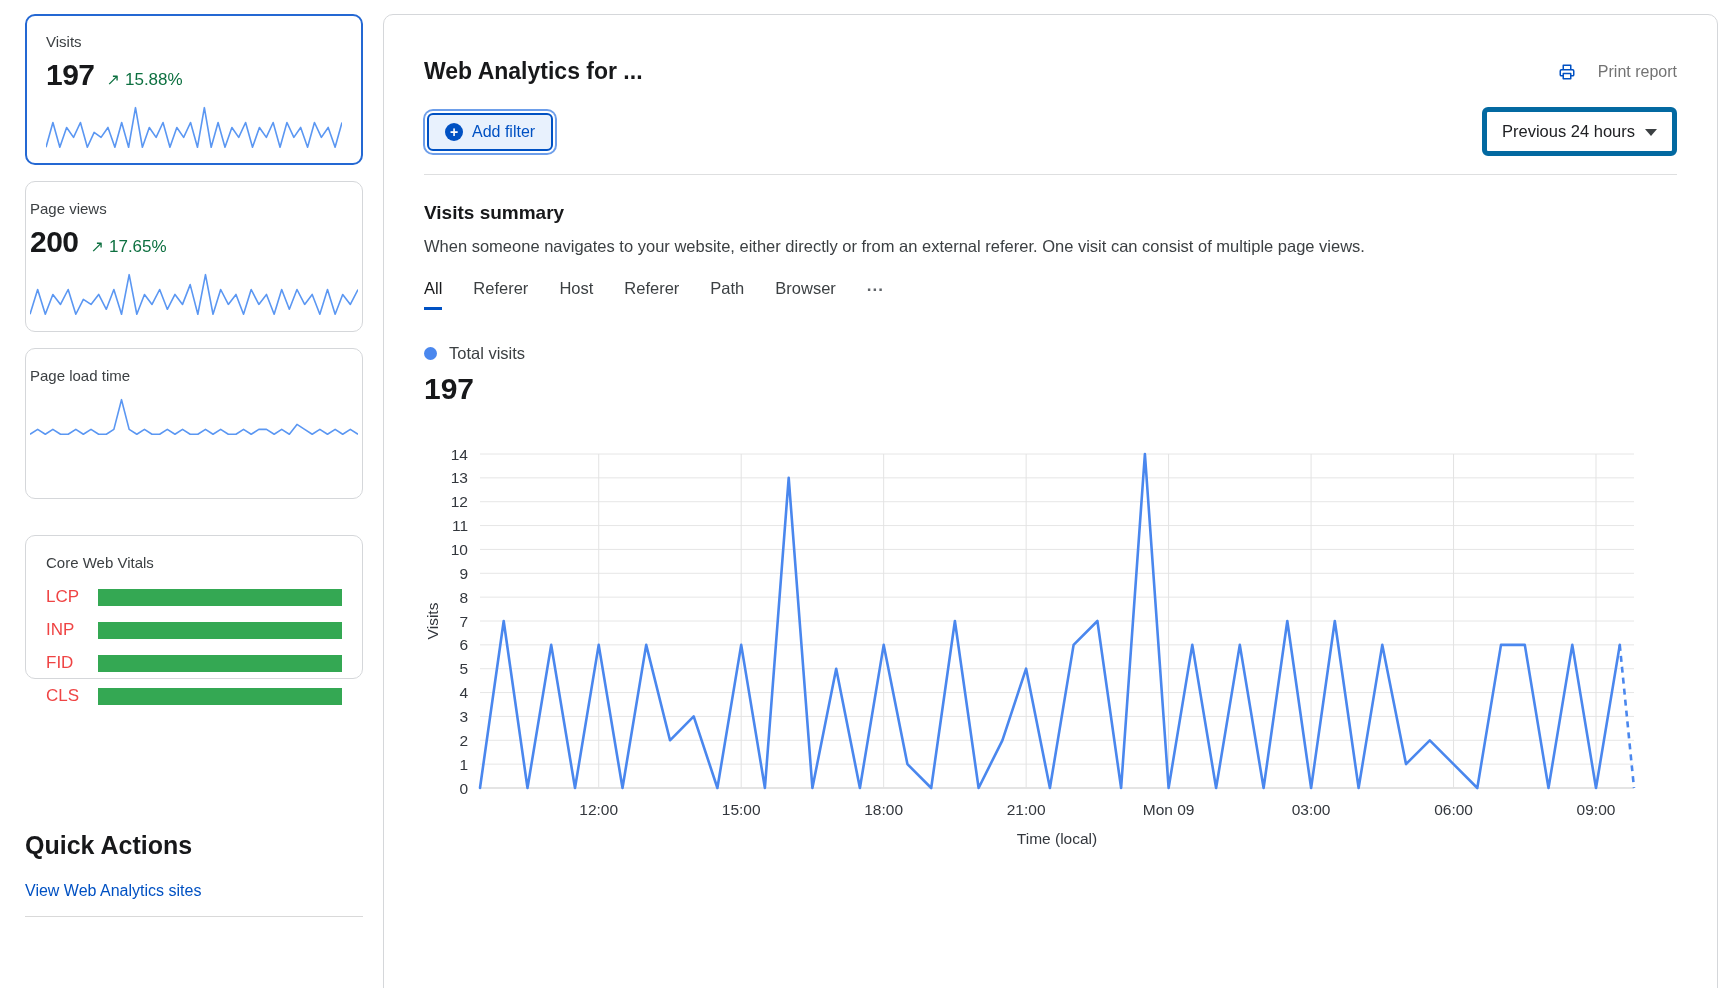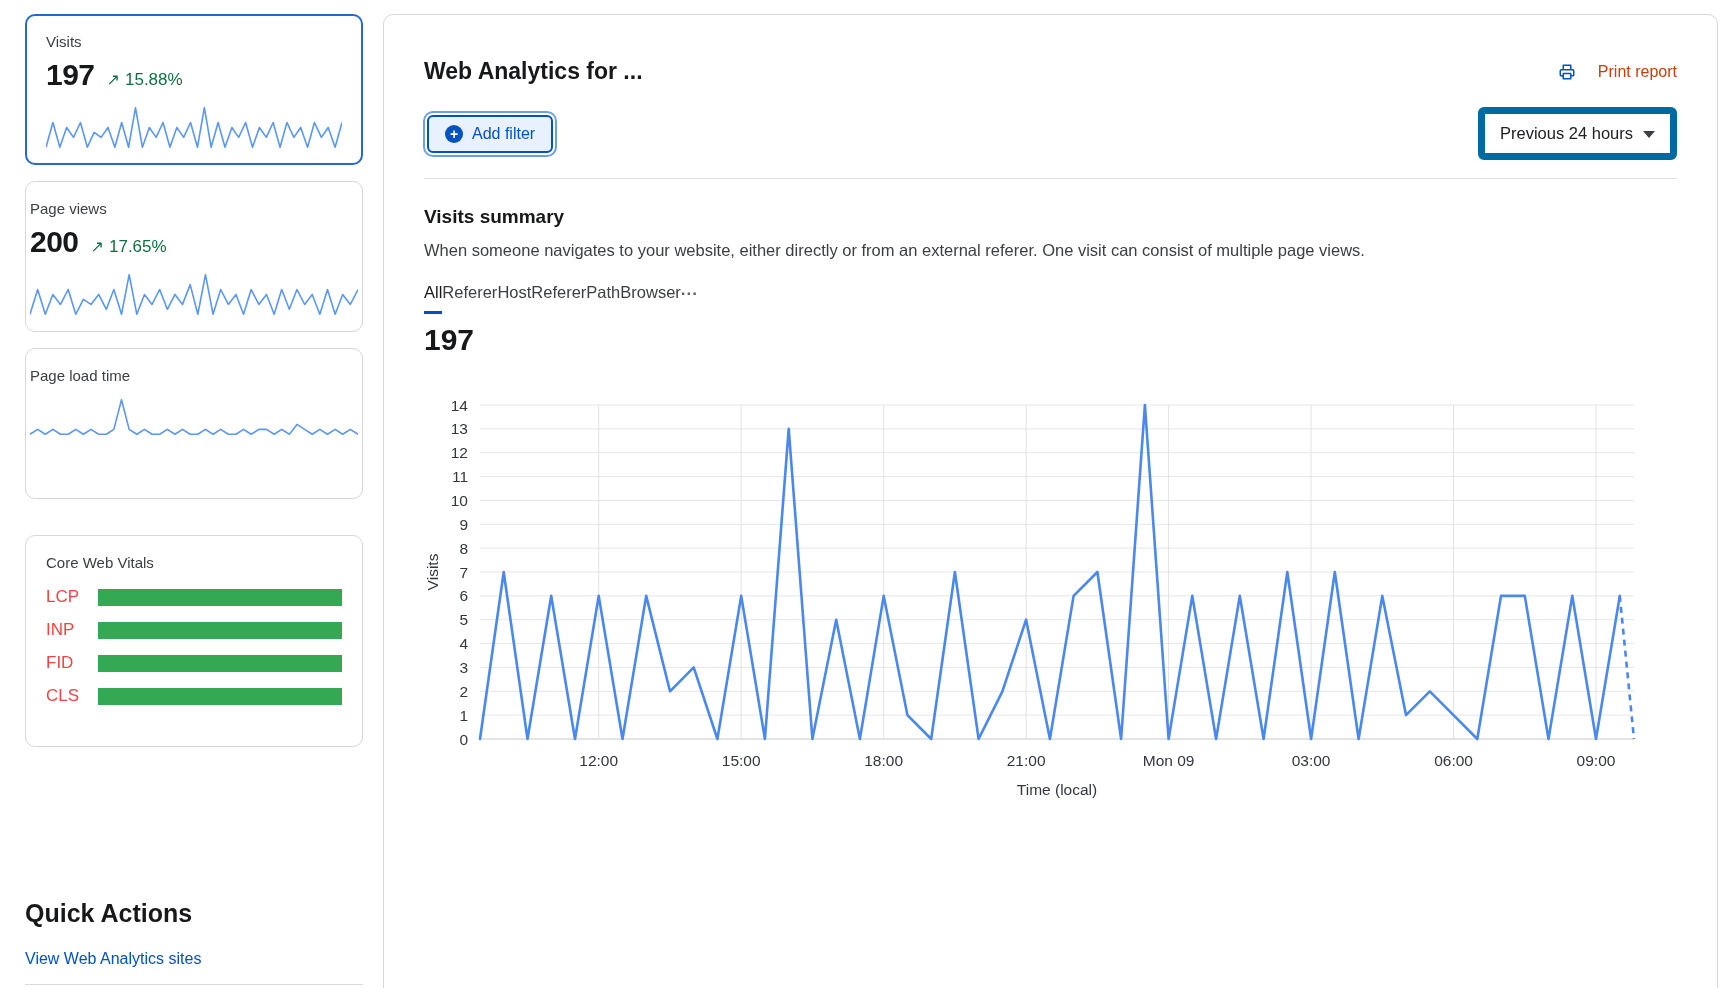--- a/index.html
+++ b/index.html
@@ -13,58 +13,58 @@
     padding:18px 4px 12px; margin-bottom:16px; height:151px; cursor:pointer; }
   .metric-card.selected { border:2px solid #2468d3; padding:17px 19px 11px; }
   .metric-title { font-size:15px; color:#3c4043; margin-bottom:8px; }
   .metric-row { display:flex; align-items:baseline; gap:12px; }
   .metric-value { font-size:30px; font-weight:bold; color:#17181a; letter-spacing:-0.5px; }
   .trend { font-size:17px; color:#0d7040; display:flex; align-items:baseline; gap:5px; }
   .trend .arrow { font-size:16px; }
   .spark { width:100%; height:46px; margin-top:12px; display:block; }
 
   .cwv-card { background:#fff; border:1px solid #d5d7da; border-radius:10px;
-    padding:18px 20px 16px; height:212px; margin-bottom:0;margin-top:36px; }
+    padding:18px 20px 16px; height:144px; margin-bottom:0;margin-top:36px; }
   .cwv-rows { margin-top:16px; }
   .cwv-row { display:flex; align-items:center; margin-bottom:13px; }
   .cwv-label { width:52px; font-size:17px; color:#ef4444; }
   .cwv-bar { height:17px; flex:1; background:#34a853; }
 
   .quick-actions { margin-top:152px; }
   .qa-title { font-size:25px; font-weight:bold; color:#17181a; }
   .qa-link { display:inline-block; margin-top:22px; font-size:16px; color:#0051c3;
     text-underline-offset:4px; cursor:pointer; }
   .qa-divider { border-top:1px solid #d9d9d9; margin-top:16px; }
 
   
   .main-card { flex:1; border:1px solid #d5d7da; border-radius:10px; background:#fff;
     min-height:1020px; }
   .main-header { padding:30px 40px 0; }
   .header-row1 { display:flex; justify-content:space-between; align-items:center;margin-top:13px; }
   .page-title { font-size:23px; font-weight:bold; color:#17181a; }
-  .print-link { display:flex; align-items:center; gap:22px; color:#c2410c; font-size:16px;
+  .print-link { display:flex; align-items:center; gap:22px; color:#737373; font-size:16px;
     cursor:pointer; }
   .header-row2 { display:flex; justify-content:space-between; align-items:center; margin-top:22px; }
   .add-filter-btn { display:flex; align-items:center; gap:9px; background:#e8f1fd;
     border:2px solid #0051c3; border-radius:6px; padding:8px 16px; color:#0051c3;
     font-size:16px; cursor:pointer; box-shadow:0 0 0 2px #fff, 0 0 0 4px #6d9eea; margin-left:3px; }
   .plus-circle { width:18px; height:18px; border-radius:50%; background:#0051c3; color:#fff;
     display:flex; align-items:center; justify-content:center; font-size:14px; font-weight:bold;
     line-height:1; }
   .range-btn { display:flex; align-items:center; gap:10px; background:#fff;
-    border:7px solid #0369a1; border-radius:6px; padding:10px 15px; font-size:16.5px;
+    border:5px solid #0369a1; border-radius:6px; padding:10px 15px; font-size:16.5px;
     color:#202124; cursor:pointer; }
   .caret-down { width:0; height:0; border-left:6px solid transparent;
     border-right:6px solid transparent; border-top:7px solid #3c4043; margin-top:2px; }
   .header-divider { border-bottom:1px solid #dedfe0; margin-top:18px; }
 
   .summary { padding:27px 40px 0; }
   .summary-title { font-size:19px; font-weight:bold; color:#17181a; }
   .summary-desc { font-size:16.5px; color:#3c4043; margin-top:13px; }
-  .tabs { display:flex; margin-top:23px; align-items:baseline; }
+  .tabs { display:flex; gap:31px; margin-top:23px; align-items:baseline; }
   .tab { font-size:16.5px; color:#3c4043; padding-bottom:9px; cursor:pointer; }
   .tab.active { color:#17181a; border-bottom:3px solid #0051c3; }
   .tab-more { font-size:17px; font-weight:bold; color:#5f6368; letter-spacing:1px;
     cursor:pointer; position:relative; top:-3px; }
   .legend { display:flex; align-items:center; gap:12px; margin-top:34px; }
   .legend-dot { width:13px; height:13px; border-radius:50%; background:#4a87ee; }
   .legend-label { font-size:16.5px; color:#3c4043; }
   .big-total { font-size:30px; font-weight:bold; color:#17181a; margin-top:9px; }
   .chart-wrap { margin-top:36px; }
   .chart-wrap svg { display:block; }
@@ -173,20 +173,24 @@
       <div class="tabs" id="tabs">
           <span class="tab active">All</span>
           <span class="tab">Referer</span>
           <span class="tab">Host</span>
           <span class="tab">Referer</span>
           <span class="tab">Path</span>
           <span class="tab">Browser</span>
           <span class="tab-more">...</span>
         </div>
 
+      <div class="legend">
+        <span class="legend-dot"></span>
+        <span class="legend-label">Total visits</span>
+      </div>
       <div class="big-total">197</div>
 
       <div class="chart-wrap">
         <svg id="chart" width="1253" height="418" viewBox="0 0 1253 418">
             <line x1="56" y1="346" x2="1210" y2="346" stroke="#c9c9c9" stroke-width="1"></line>
             <text x="44" y="351.5" text-anchor="end" font-size="15.5" fill="#33373d">0</text>
             <line x1="56" y1="322.14285714285717" x2="1210" y2="322.14285714285717" stroke="#e6e6e6" stroke-width="1"></line>
             <text x="44" y="327.64285714285717" text-anchor="end" font-size="15.5" fill="#33373d">1</text>
             <line x1="56" y1="298.2857142857143" x2="1210" y2="298.2857142857143" stroke="#e6e6e6" stroke-width="1"></line>
             <text x="44" y="303.7857142857143" text-anchor="end" font-size="15.5" fill="#33373d">2</text>

